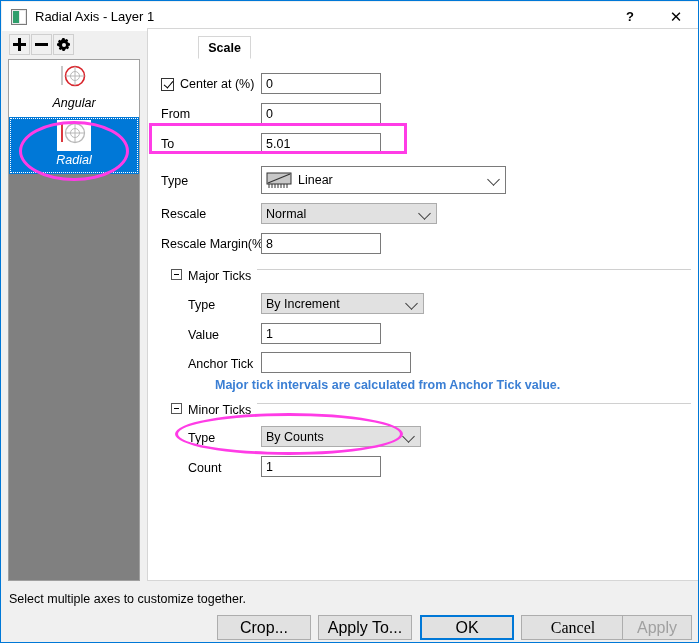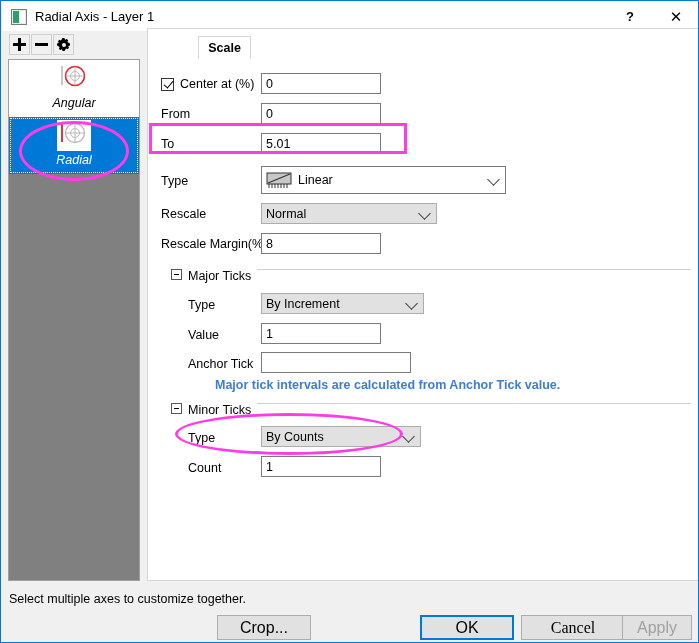--- a/index.html
+++ b/index.html
@@ -546,18 +546,19 @@
   <div class="anno-ellipse" style="left:18px; top:120px; width:110px; height:60px;"></div>
   <div class="anno-rect" style="left:148px; top:122px; width:258px; height:31px;"></div>
   <div class="anno-ellipse" style="left:174px; top:412px; width:228px; height:42px;"></div>
 
   <div class="statusbar">
     <span>Select multiple axes to customize together.</span>
   </div>
 
   <div class="btnbar">
     <div class="btn" style="left:215px; width:94px;">Crop...</div>
+    <div class="btn" style="left:316px; width:94px;">Apply To...</div>
     <div class="btn primary" style="left:418px; width:94px;">OK</div>
     <div class="btn" style="left:519px; width:104px;font-family:Liberation Serif, serif;">Cancel</div>
     <div class="btn disabled" style="left:620px; width:70px;">Apply</div>
   </div>
 
 </div>
 
 </body></html>

